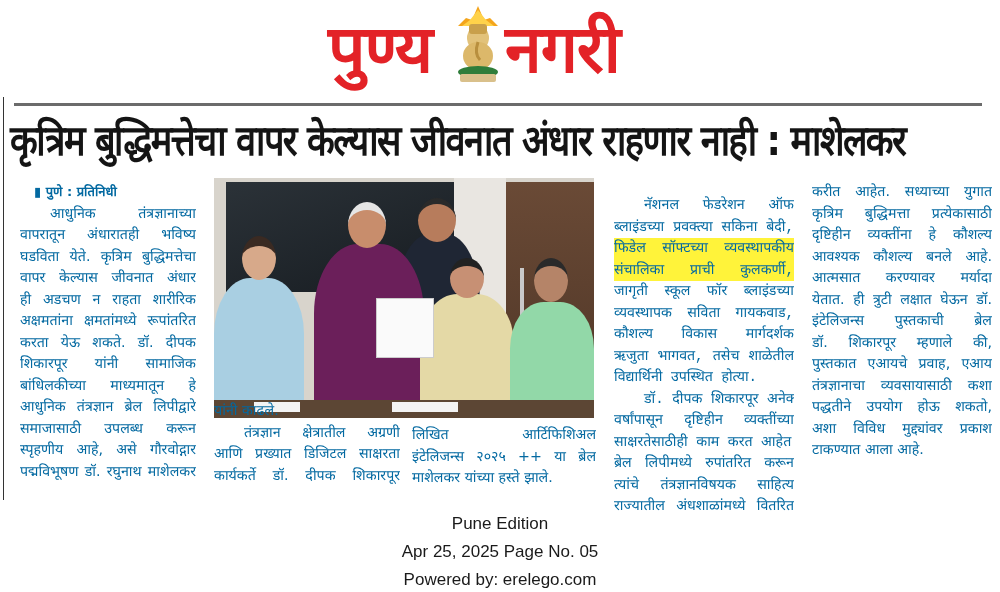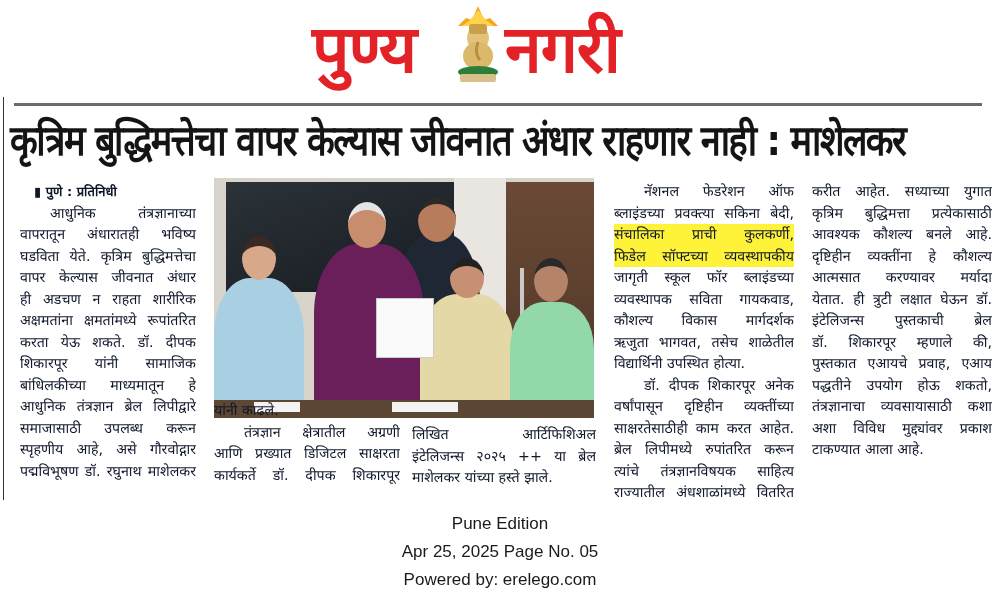--- a/index.html
+++ b/index.html
@@ -1,30 +1,30 @@
 <!DOCTYPE html>
 <html><head>
 <meta charset="utf-8">
 <style>
   * { box-sizing: border-box; margin: 0; padding: 0; }
   html, body { width: 1000px; height: 592px; background: #ffffff; overflow: hidden; }
   body { position: relative; font-family: "DejaVu Sans", sans-serif; color: #1a1a1a; }
 
   .masthead { position: absolute; left: 300px; top: 2px; width: 400px; height: 98px; }
   .mast-word { position: absolute; top: 6px; font-family: "DejaVu Sans", sans-serif; font-weight: bold; font-size: 66px; line-height: 84px; color: #e32227; letter-spacing: -1px; }
-  .mast-left { left: 12px; }
+  .mast-left { left: 28px; }
   .mast-right { left: 205px; }
   .ganesh { position: absolute; left: 152px; top: 2px; width: 52px; height: 80px; }
 
   .page-border-left { position: absolute; left: 3px; top: 97px; width: 1px; height: 403px; background: #333; }
   .rule { position: absolute; left: 14px; top: 103px; width: 968px; height: 3px; background: #6b6b6b; }
 
   .headline { position: absolute; left: 10px; top: 108px; width: 985px; height: 66px; font-family: "DejaVu Sans", sans-serif; font-weight: bold; font-size: 42px; line-height: 66px; color: #141414; white-space: nowrap; letter-spacing: -1.8px; transform: scaleX(0.86); transform-origin: left center; }
 
-  .col { position: absolute; font-family: "DejaVu Sans", sans-serif; font-size: 14.2px; line-height: 21.5px; color: #0f172a; }
+  .col { position: absolute; font-family: "DejaVu Sans", sans-serif; font-size: 14.2px; line-height: 21.5px; color: #0369a1; }
   .col p { text-align: justify; text-align-last: justify; white-space: nowrap; overflow: hidden; }
   .col p.last { text-align-last: left; }
   .col p.indent { padding-left: 30px; }
 
   .col1 { left: 20px; top: 181px; width: 176px; }
   .dateline { font-weight: bold; font-size: 13px; padding-left: 14px; text-align: left !important; text-align-last: left !important; }
 
   .photo { position: absolute; left: 214px; top: 178px; width: 380px; height: 240px; overflow: hidden; background: #d8d4cc; }
   .photo .tv { position: absolute; left: 12px; top: 4px; width: 228px; height: 110px; background: linear-gradient(160deg,#2b3238,#171c21); }
   .photo .door { position: absolute; left: 292px; top: 4px; width: 88px; height: 236px; background: linear-gradient(180deg,#6a4a36,#4e3526); }
@@ -42,21 +42,21 @@
   .p4 { left: 206px; top: 116px; width: 94px; height: 124px; background: #e4d9a6; }
   .h4 { left: 236px; top: 80px; width: 34px; height: 40px; background: #c79074; border-top: 8px solid #222; }
   .p5 { left: 296px; top: 124px; width: 84px; height: 116px; background: #92d8a8; }
   .h5 { left: 320px; top: 80px; width: 34px; height: 44px; background: #b58468; border-top: 8px solid #2a2a2a; }
   .doc { position: absolute; left: 162px; top: 120px; width: 58px; height: 60px; background: #fafafa; border: 1px solid #ccc; }
   .doc2 { position: absolute; left: 178px; top: 224px; width: 66px; height: 10px; background: #f3f3f3; }
   .doc3 { position: absolute; left: 40px; top: 224px; width: 46px; height: 10px; background: #f3f3f3; }
 
   .col2a { left: 214px; top: 400px; width: 186px; }
   .col2b { left: 412px; top: 424px; width: 184px; }
-  .col3 { left: 614px; top: 181px; width: 180px; }
+  .col3 { left: 614px; top: 195px; width: 180px; font-family: Liberation Mono, monospace; }
   .col4 { left: 812px; top: 181px; width: 180px; }
 
   .hl { background: #fff33a; }
 
   .footer { position: absolute; left: 0; top: 510px; width: 1000px; text-align: center; font-family: "Liberation Sans", sans-serif; font-size: 17px; line-height: 28px; color: #1a1a1a; }
 </style>
 </head>
 <body>
 
 <div class="masthead">
@@ -126,47 +126,47 @@
 
 <div class="col col2b">
   <p>लिखित आर्टिफिशिअल</p>
   <p>इंटेलिजन्स २०२५ ++ या ब्रेल</p>
   <p class="last">माशेलकर यांच्या हस्ते झाले.</p>
 </div>
 
 <div class="col col3">
   <p class="indent">नॅशनल फेडरेशन ऑफ</p>
   <p>ब्लाइंडच्या प्रवक्त्या सकिना बेदी,</p>
+  <p class="hl">फिडेल सॉफ्टच्या व्यवस्थापकीय</p>
   <p class="hl">संचालिका प्राची कुलकर्णी,</p>
-  <p class="hl">फिडेल सॉफ्टच्या व्यवस्थापकीय</p>
   <p>जागृती स्कूल फॉर ब्लाइंडच्या</p>
   <p>व्यवस्थापक सविता गायकवाड,</p>
   <p>कौशल्य विकास मार्गदर्शक</p>
   <p>ऋजुता भागवत, तसेच शाळेतील</p>
   <p class="last">विद्यार्थिनी उपस्थित होत्या.</p>
   <p class="indent">डॉ. दीपक शिकारपूर अनेक</p>
   <p>वर्षांपासून दृष्टिहीन व्यक्तींच्या</p>
   <p>साक्षरतेसाठीही काम करत आहेत.</p>
   <p>ब्रेल लिपीमध्ये रुपांतरित करून</p>
   <p>त्यांचे तंत्रज्ञानविषयक साहित्य</p>
   <p>राज्यातील अंधशाळांमध्ये वितरित</p>
 </div>
 
 <div class="col col4">
   <p>करीत आहेत. सध्याच्या युगात</p>
   <p>कृत्रिम बुद्धिमत्ता प्रत्येकासाठी</p>
+  <p>दृष्टिहीन व्यक्तींना हे कौशल्य</p>
   <p>आवश्यक कौशल्य बनले आहे.</p>
-  <p>दृष्टिहीन व्यक्तींना हे कौशल्य</p>
   <p>आत्मसात करण्यावर मर्यादा</p>
   <p>येतात. ही त्रुटी लक्षात घेऊन डॉ.</p>
   <p>इंटेलिजन्स पुस्तकाची ब्रेल</p>
   <p>डॉ. शिकारपूर म्हणाले की,</p>
   <p>पुस्तकात एआयचे प्रवाह, एआय</p>
+  <p>तंत्रज्ञानाचा व्यवसायासाठी कशा</p>
   <p>पद्धतीने उपयोग होऊ शकतो,</p>
-  <p>तंत्रज्ञानाचा व्यवसायासाठी कशा</p>
   <p>अशा विविध मुद्द्यांवर प्रकाश</p>
   <p class="last">टाकण्यात आला आहे.</p>
 </div>
 
 <div class="footer">
   <div>Pune Edition</div>
   <div>Apr 25, 2025 Page No. 05</div>
   <div>Powered by: erelego.com</div>
 </div>
 

